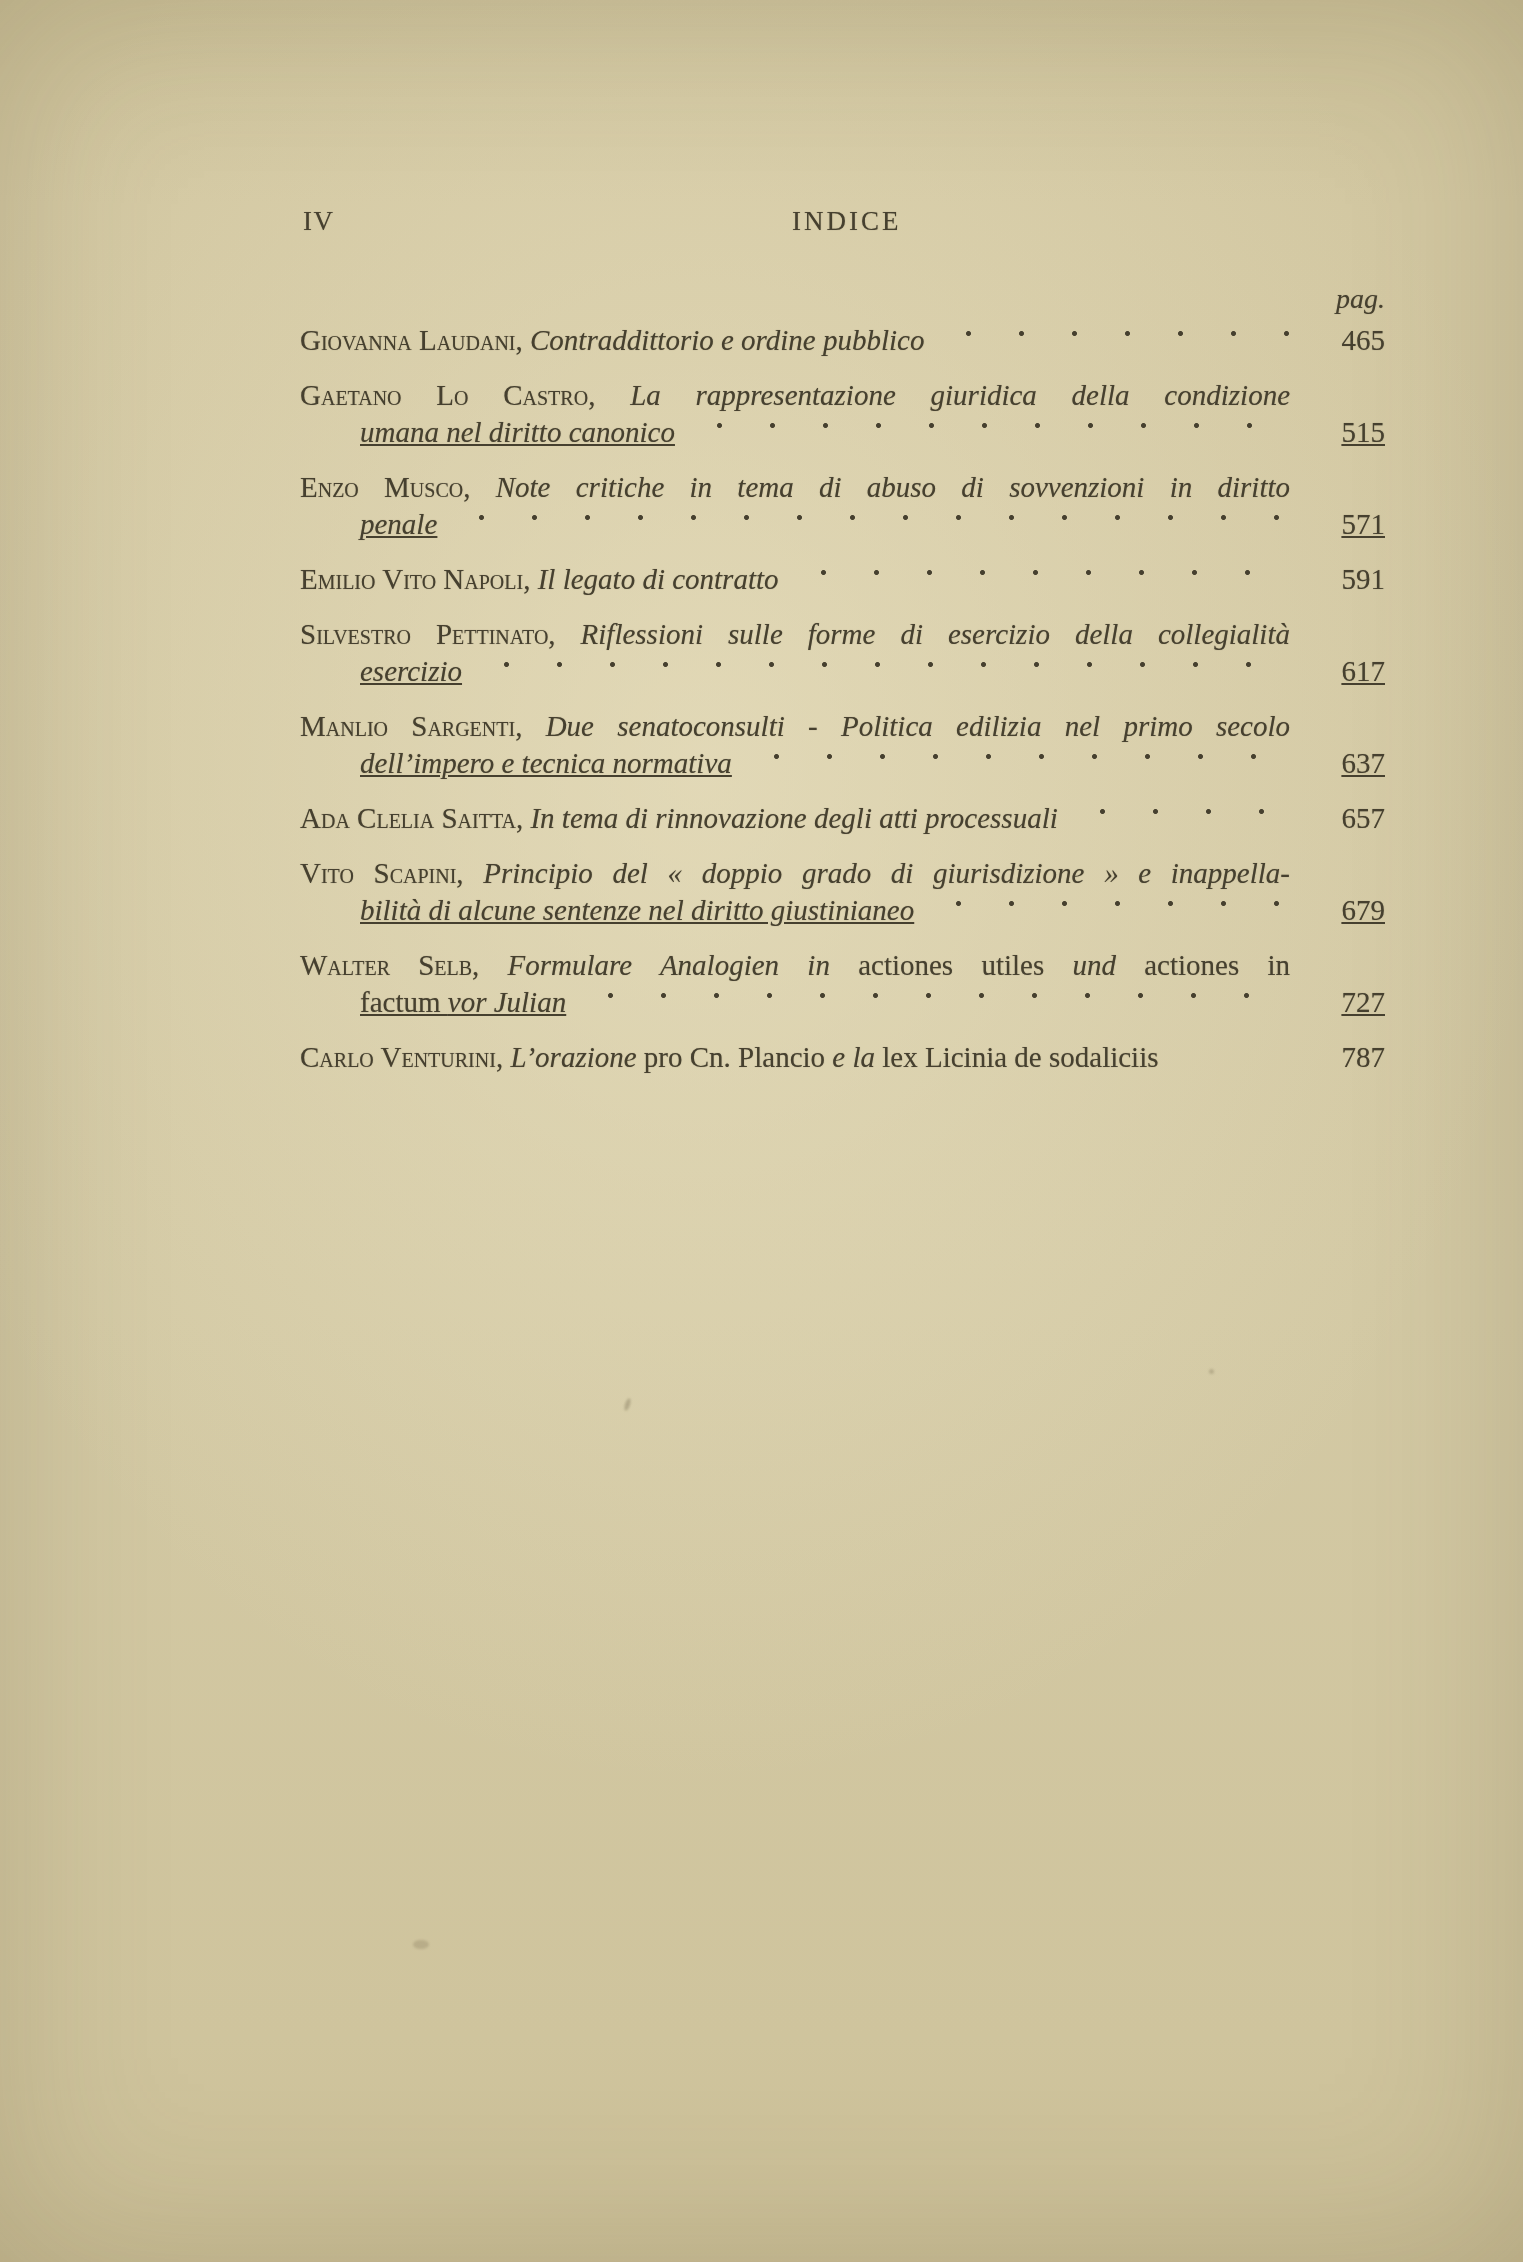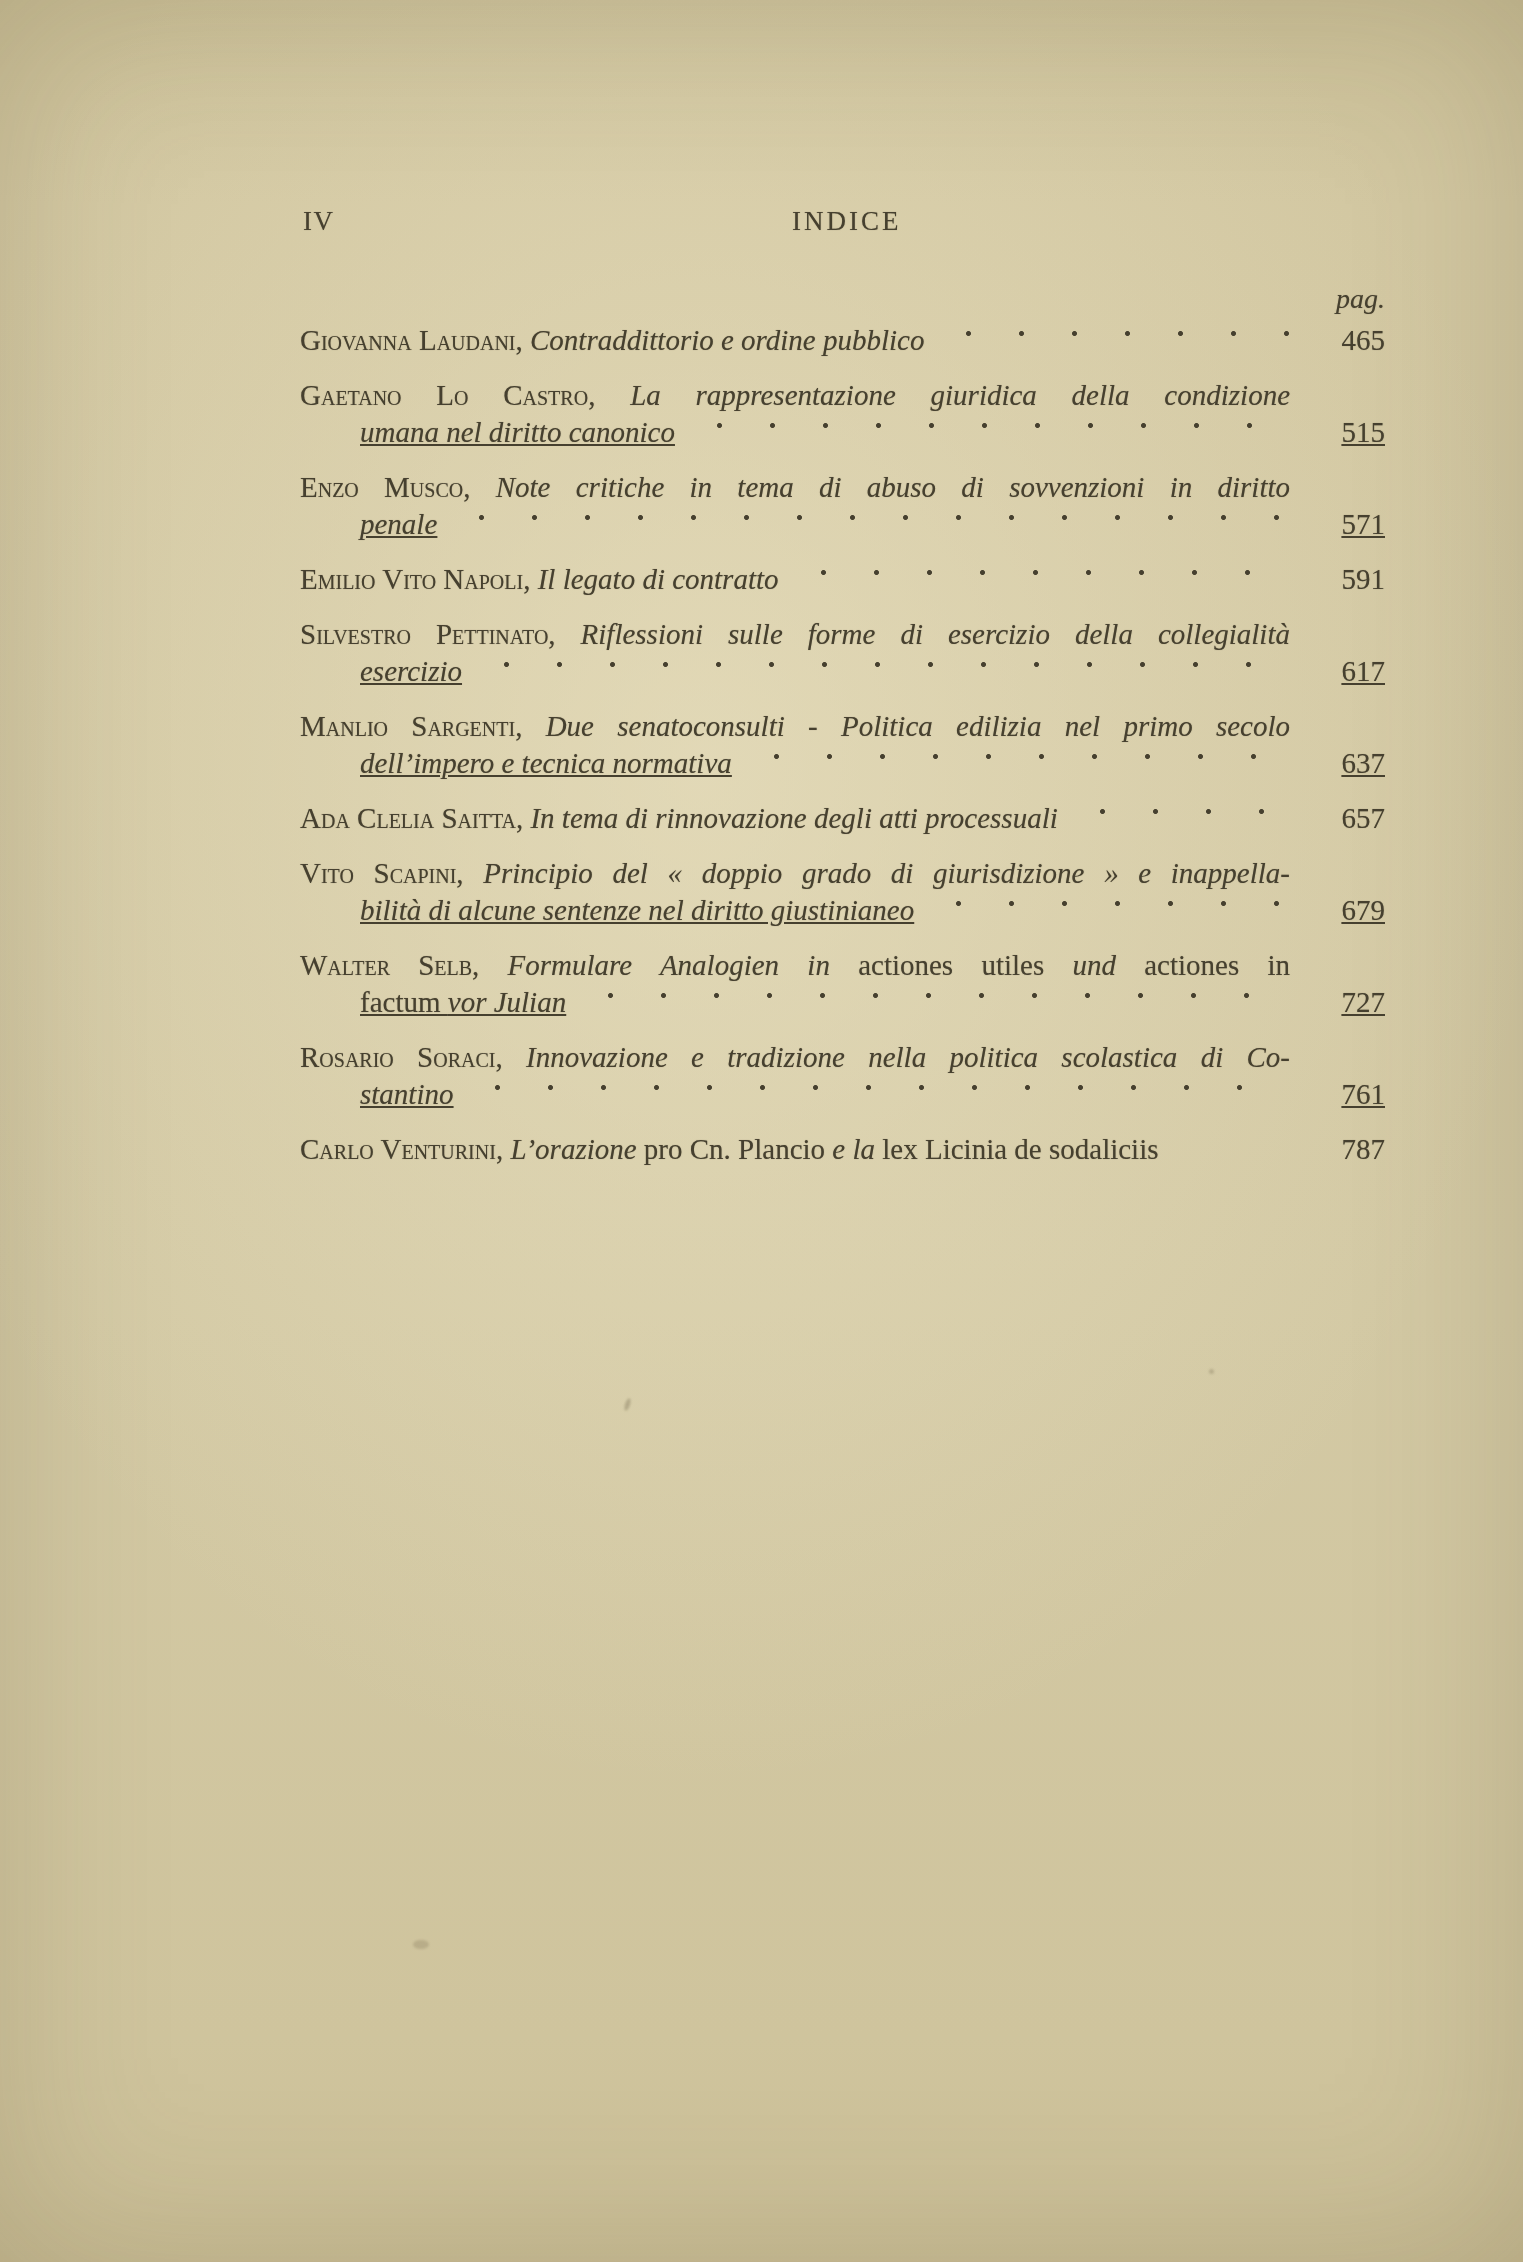--- a/index.html
+++ b/index.html
@@ -139,28 +139,20 @@
         </div>
         <div class="entry">
           <div class="line fill"><span class="s-sc">Walter Selb</span><span class="s-r">, </span><span class="s-i">Formulare Analogien in </span><span class="s-r">actiones utiles </span><span class="s-i">und </span><span class="s-r">actiones in</span></div>
           <div class="line last cont">
             <span class="text"><span class="s-r">factum </span><span class="s-i">vor Julian</span></span>
             <span class="dots"></span>
             <span class="num">727</span>
           </div>
         </div>
         <div class="entry">
-          <div class="line fill"><span class="s-sc">Rosario Soraci</span><span class="s-r">, </span><span class="s-i">Innovazione e tradizione nella politica scolastica di Co-</span></div>
-          <div class="line last cont">
-            <span class="text"><span class="s-i">stantino</span></span>
-            <span class="dots"></span>
-            <span class="num">761</span>
-          </div>
-        </div>
-        <div class="entry">
           <div class="line last">
             <span class="text"><span class="s-sc">Carlo Venturini</span><span class="s-r">, </span><span class="s-i">L’orazione </span><span class="s-r">pro Cn. Plancio </span><span class="s-i">e la </span><span class="s-r">lex Licinia de sodaliciis</span></span>
             <span class="dots nodots"></span>
             <span class="num">787</span>
           </div>
         </div>
       </div>
 
   </div>
 

